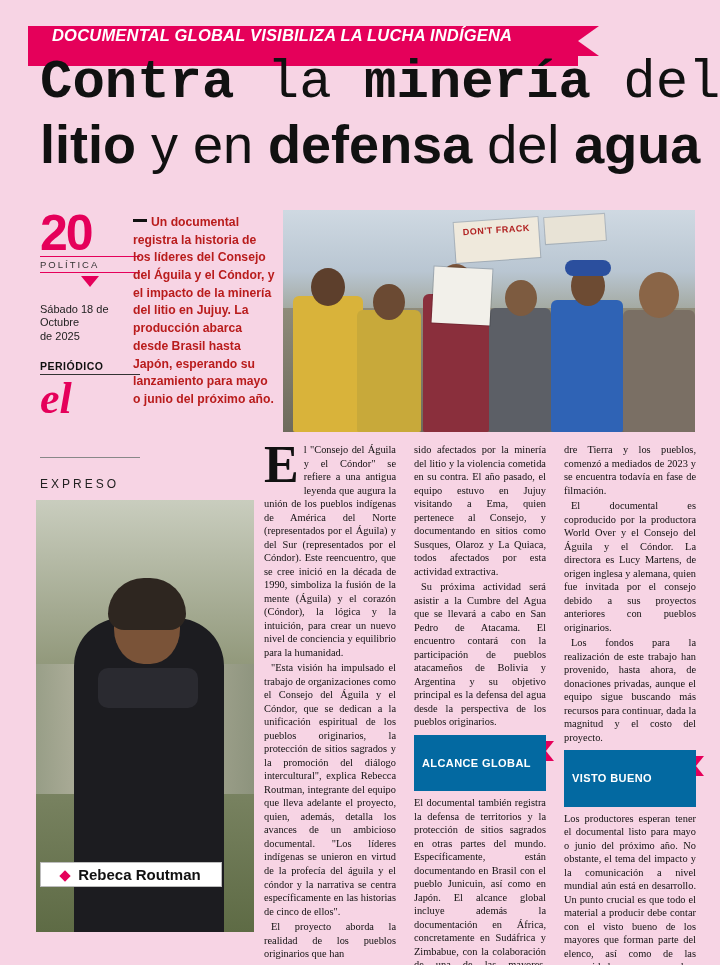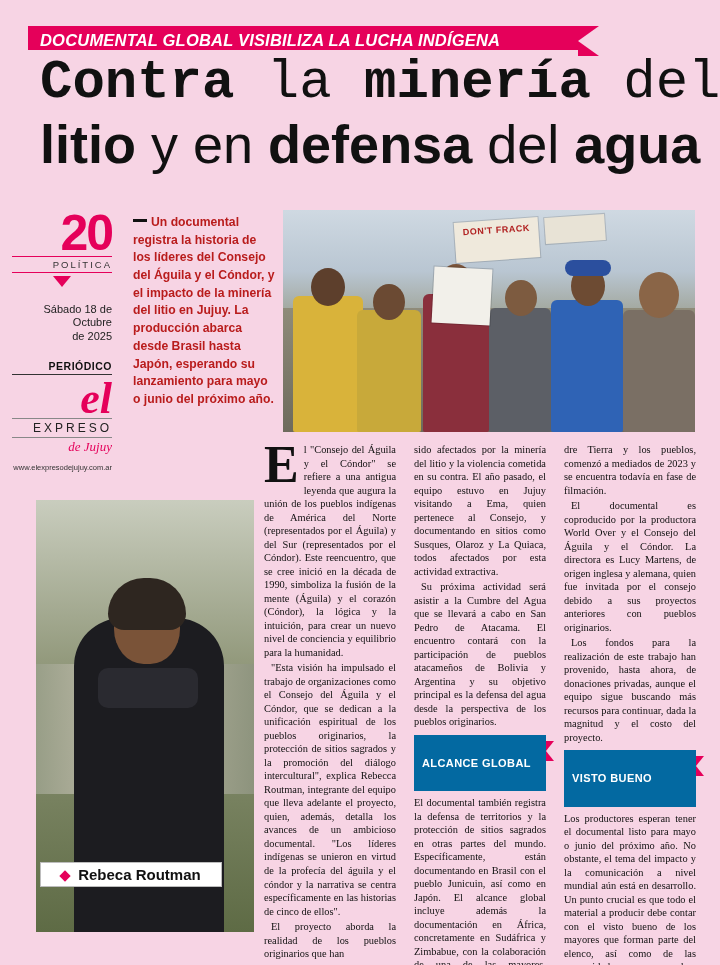--- a/index.html
+++ b/index.html
@@ -17,25 +17,25 @@
   .page {
     position: absolute;
     left: 0; top: 0;
     width: 720px; height: 965px;
     background: #f7d4e4;
   }
   
   .banner {
     position: absolute;
     left: 28px; top: 26px;
-    width: 550px; height: 24px;
+    width: 550px; height: 40px;
     background: #e5005a;
     display: flex;
-    align-items: flex-end;
-    padding-left: 12px;
+    align-items: flex-start;
+    padding-left: 24px;
     box-sizing: border-box;
   }
   .banner::after {
     content: "";
     position: absolute;
     right: -21px; top: 0;
     width: 0; height: 0;
     border-top: 15px solid #e5005a;
     border-bottom: 15px solid #e5005a;
     border-right: 21px solid transparent;
@@ -61,23 +61,23 @@
     display: block;
     white-space: nowrap;
   }
   .headline .l1 { font-size: 54px; font-family: Liberation Mono, monospace; }
   .headline .l2 { font-size: 54px; margin-top: 12px;}
   .hw-b { font-weight: bold; }
   .hw-l { font-weight: normal; }
   
   .rail {
     position: absolute;
-    left: 12px; top: 210px;
+    left: 40px; top: 210px;
     width: 100px;
-    text-align: right;
+    text-align: left;
   }
   .rail-num {
     font-family: "Liberation Sans", sans-serif;
     font-weight: bold;
     font-size: 50px;
     color: #e5005a;
     line-height: 0.95;
     letter-spacing: -2px;
   }
   .rail-sec {
@@ -123,21 +123,22 @@
     line-height: 0.9;
     margin-top: 4px;
   }
   .logo-expreso {
     font-family: "Liberation Sans", sans-serif;
     font-size: 12px;
     letter-spacing: 3px;
     color: #222;
     border-top: 1px solid #888;
     border-bottom: 1px solid #888;
-    padding: 2px 0;
+    padding: 19px 0;
+    margin-top: 39px;
   }
   .logo-dejujuy {
     font-family: "Liberation Serif", serif;
     font-style: italic;
     font-size: 13px;
     color: #e5005a;
     margin-top: 1px;
   }
   .rail-url {
     font-family: "Liberation Sans", sans-serif;

